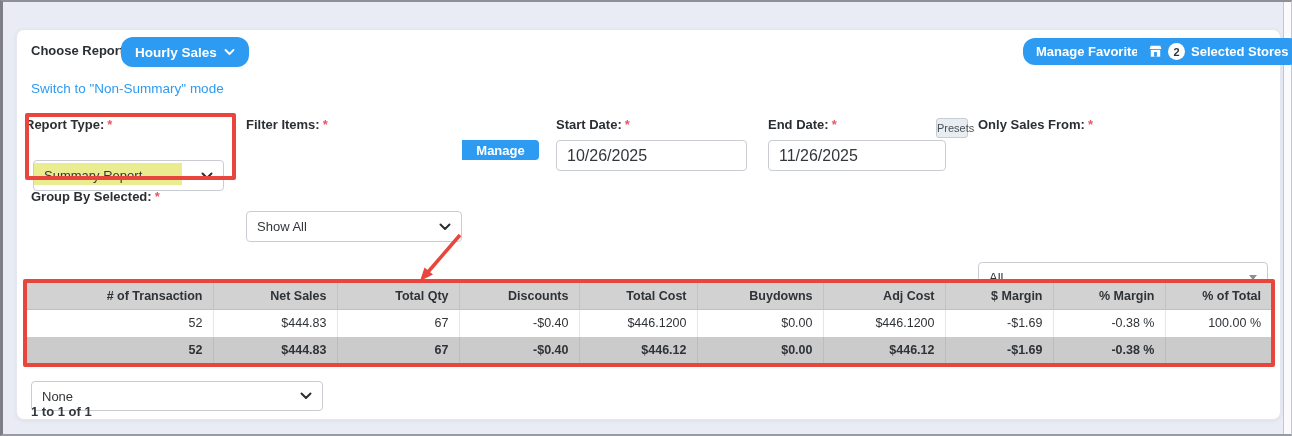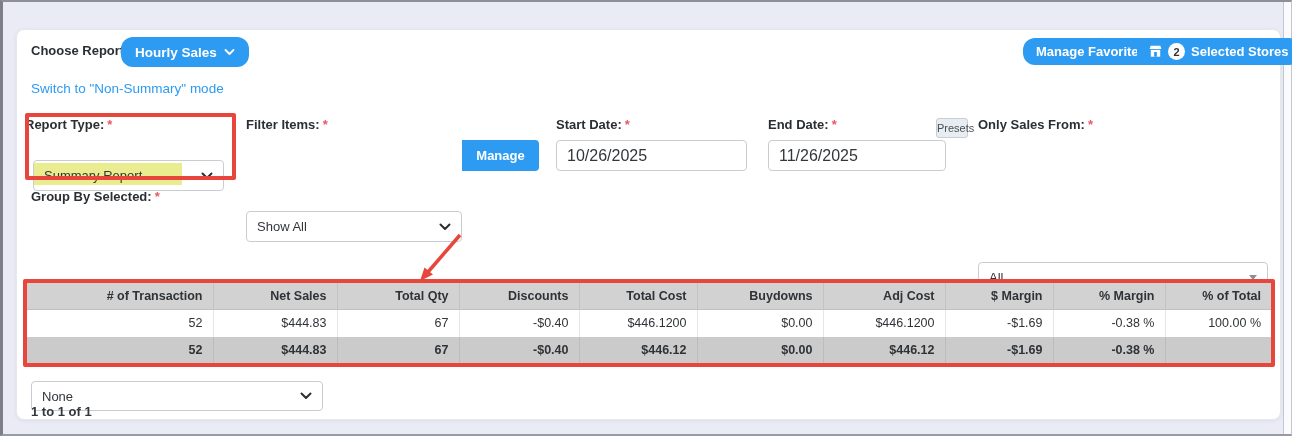--- a/index.html
+++ b/index.html
@@ -142,21 +142,21 @@
     <span>Filter Items:</span><span class="req">*</span>
   </span>
   <div class="abs select-box" style="left:243px; top:138px; width:216px; height:31px;">
     <span class="val">Show All</span>
     <span style="display:inline-flex;">
       <svg width="12" height="8" viewBox="0 0 12 8">
           <polyline points="1.5,1.5 6,6 10.5,1.5" fill="none" stroke="#2b2f33" stroke-width="2" stroke-linecap="round" stroke-linejoin="round"></polyline>
         </svg>
     </span>
   </div>
-  <button class="abs btn-blue" style="left:459px; top:138px; width:77px; height:31px; border-radius:0 4px 4px 0;">
+  <button class="abs btn-blue" style="left:459px; top:138px; width:77px; height:20px; border-radius:0 4px 4px 0;">
     <span>Manage</span>
   </button>
 
   <span class="abs lbl" style="left:553px; top:115px;">
     <span>Start Date:</span><span class="req">*</span>
   </span>
   <input class="abs text-input" style="left: 553px; top: 138px; width: 191px; height: 31px;" value="10/26/2025">
 
   <span class="abs lbl" style="left:765px; top:115px;">
     <span>End Date:</span><span class="req">*</span>

